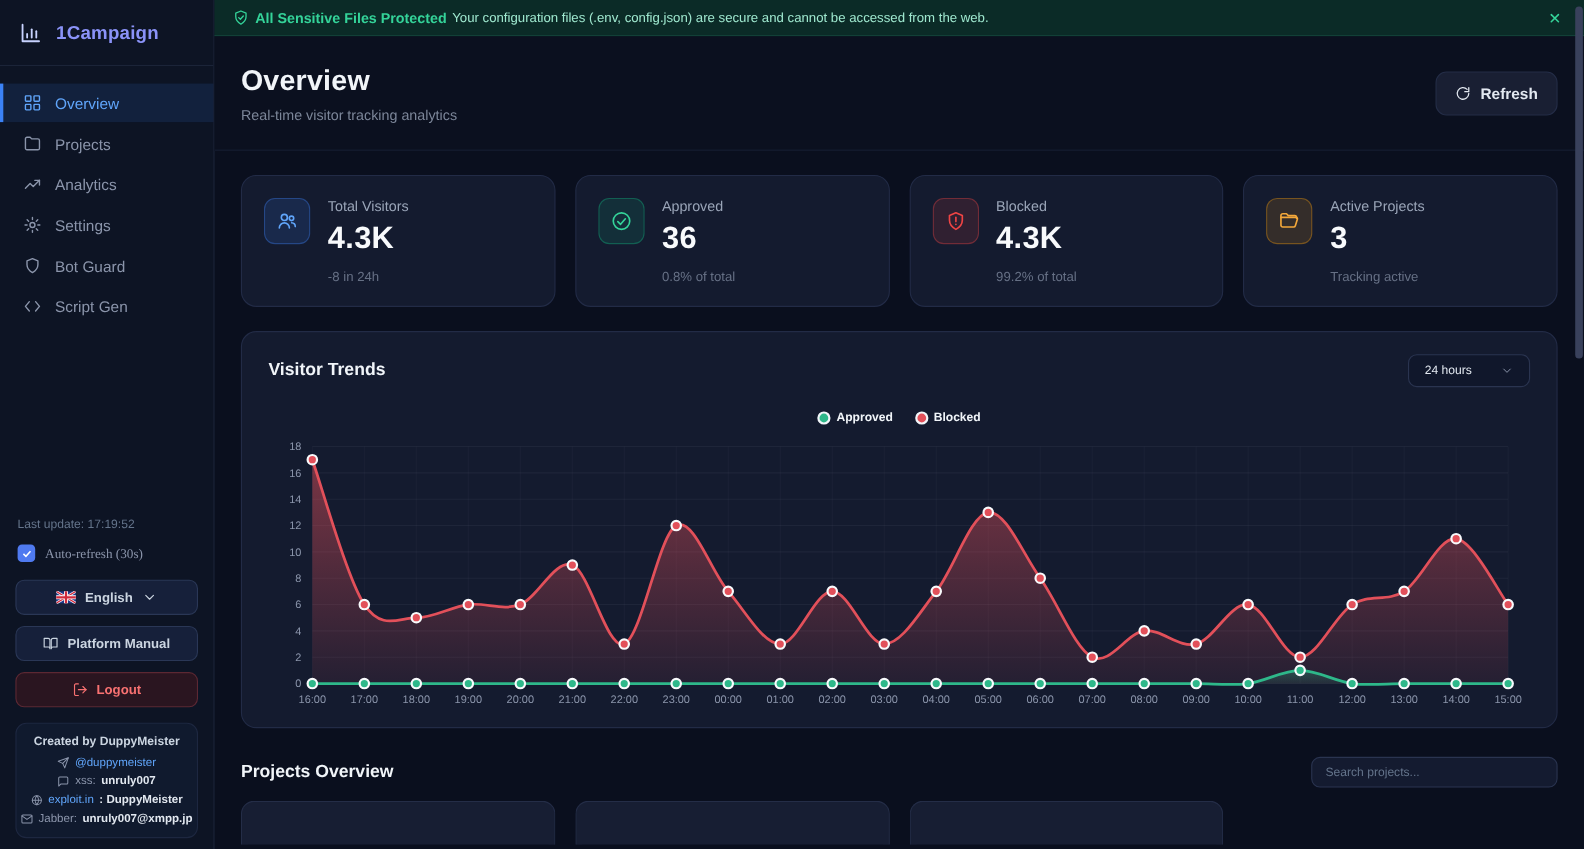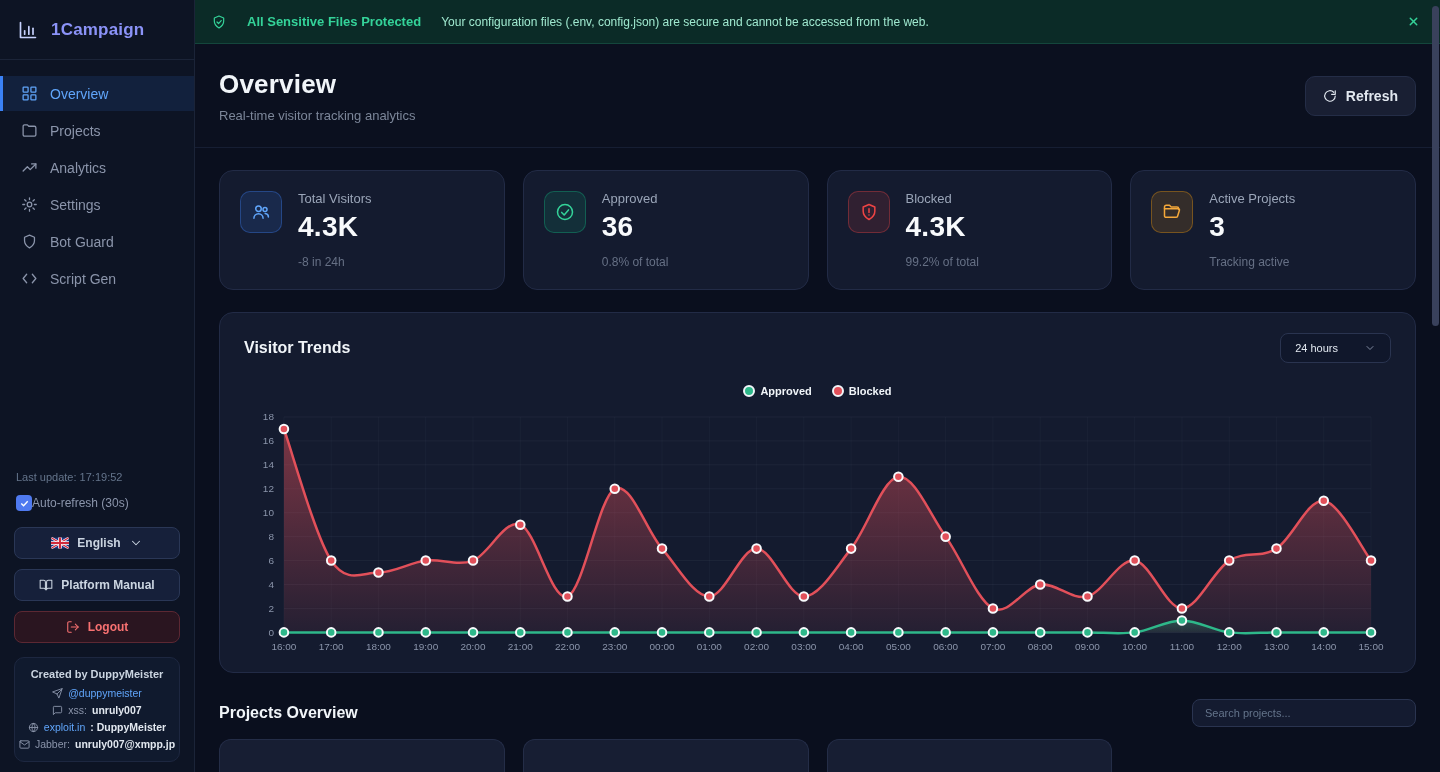--- a/index.html
+++ b/index.html
@@ -21,21 +21,21 @@
   .logo-row .ic { width:20px; height:20px; color:#c7d2fe; stroke-width:2; }
   .logo-text { font-size:17px; font-weight:700; color:#8b93f8; letter-spacing:.2px; }
   .nav { padding:16px 0 0; }
   .nav-item {
     display:flex; align-items:center; gap:12px; padding:9px 18px;
     font-size:14px; color:#8b95ab; cursor:pointer; border-left:3px solid transparent; margin-bottom:2px;
   }
   .nav-item.active { background:rgba(59,130,246,.12); color:#60a5fa; border-left-color:#3b82f6; }
   .sidebar-bottom { margin-top:auto; padding:10px 14px 10px; }
   .last-update { font-size:11px; color:#64748b; margin:0 2px 12px; }
-  .autorefresh { display:flex; align-items:center; margin:0 2px 16px; cursor:pointer; }
+  .autorefresh { display:flex; align-items:center; gap:9px; margin:0 2px 16px; cursor:pointer;font-family:Liberation Serif, serif; }
   .checkbox { width:16px; height:16px; border-radius:4px; background:#4f7af0; display:flex; align-items:center; justify-content:center; }
   .checkbox svg { width:11px; height:11px; stroke:#fff; stroke-width:3; fill:none; }
   .autorefresh span { font-size:12px; color:#8b95ab; }
   .side-btn {
     width:100%; display:flex; align-items:center; justify-content:center; gap:8px;
     background:#16203a; border:1px solid #2a3756; border-radius:8px;
     color:#cbd5e1; font-size:12px; font-weight:600; padding:8px 0; margin-bottom:10px; cursor:pointer;
     font-family:inherit;
   }
   .side-btn .ic { width:14px; height:14px; }
@@ -48,22 +48,22 @@
   }
   .credits-title { font-size:11px; font-weight:700; color:#cbd5e1; margin-bottom:7px; }
   .contact-row { display:flex; align-items:center; justify-content:center; gap:5px; font-size:10.5px; color:#8b95ab; margin-top:5px; }
   .contact-row .ic { width:11px; height:11px; stroke-width:2; }
   .contact-row .lnk { color:#60a5fa; }
   .contact-row .val { color:#e2e8f0; font-weight:700; }
 
   
   .main { flex:1; display:flex; flex-direction:column; min-width:0; }
   .banner {
-    height:44px; background:#0b2b27; border-bottom:1px solid #14463c;
-    display:flex; align-items:center; gap:20px; padding:4px 16px; flex:none;
+    height:33px; background:#0b2b27; border-bottom:1px solid #14463c;
+    display:flex; align-items:center; gap:5px; padding:4px 16px; flex:none;
   }
   .banner .ic { width:16px; height:16px; color:#34d399; }
   .banner-title { font-size:13px; font-weight:700; color:#34d399; }
   .banner-msg { font-size:12px; color:#9fe8cf; }
   .banner-close { margin-left:auto; background:none; border:none; color:#34d399; cursor:pointer; display:flex; padding:4px; }
   .banner-close .ic { width:13px; height:13px; stroke-width:2.2; }
 
   .page-header {
     height:104px; background:#0b101f; border-bottom:1px solid #161e33;
     display:flex; align-items:center; justify-content:space-between; padding:0 24px; flex:none;

